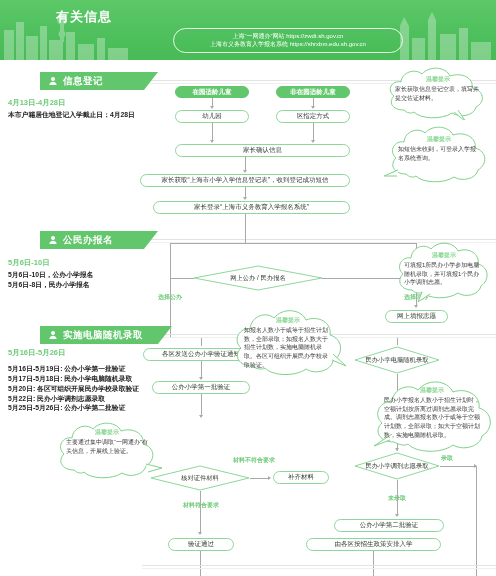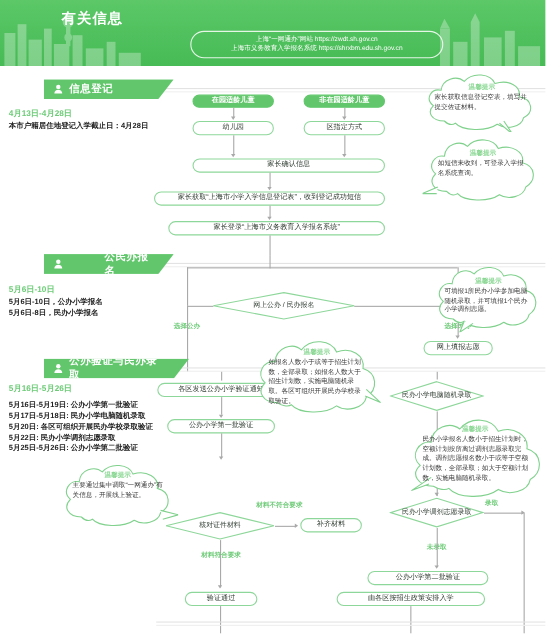--- a/index.html
+++ b/index.html
@@ -199,21 +199,21 @@
     <svg width="110" height="62" viewBox="0 0 110 62">
       <path d="M22 50 C10 50 5 41 12 34 C4 27 11 16 20 18 C21 7 34 3 41 9 C49 0 65 2 69 11 C81 7 93 14 91 24 C103 27 104 40 94 46 C92 55 78 58 70 53 C60 60 38 59 32 52 C29 54 25 53 22 50 Z" fill="#ffffff" stroke="#7fd18c" stroke-width="1"></path>
       <path d="M14 46 L0 52 L13 52" fill="#ffffff" stroke="#7fd18c" stroke-width="1"></path>
     </svg>
     <div class="ctitle" style="top:11px;">温馨提示</div>
     <div class="cbody" style="left:14px; top:21px; width:82px;">如短信未收到，可登录入学报名系统查询。</div>
   </div>
 
   <div class="secline" style="left:142px; top:239px; width:354px;"></div>
   <div class="secline2" style="left:142px; top:242px; width:354px;"></div>
-  <div class="sec" style="left:40px; top:231px; width:118px;gap:32px;">
+  <div class="sec" style="left:40px; top:231px; width:118px;">
     <span class="ico">
       <svg viewBox="0 0 10 10" width="10" height="10">
           <circle cx="5" cy="3" r="2" fill="#fff"></circle>
           <path d="M1.4 9c0-2 1.6-3.3 3.6-3.3S8.6 7 8.6 9z" fill="#fff"></path>
         </svg>
     </span>
     <span>公民办报名</span>
   </div>
   <div class="ldate" style="left:8px; top:258px;">5月6日-10日</div>
   <div class="ltext" style="left:8px; top:270px; width:132px;">5月6日-10日，公办小学报名
@@ -251,21 +251,21 @@
 
   <div class="secline" style="left:142px; top:334px; width:354px;"></div>
   <div class="secline2" style="left:142px; top:337px; width:354px;"></div>
   <div class="sec" style="left:40px; top:326px; width:132px;">
     <span class="ico">
       <svg viewBox="0 0 10 10" width="10" height="10">
           <circle cx="5" cy="3" r="2" fill="#fff"></circle>
           <path d="M1.4 9c0-2 1.6-3.3 3.6-3.3S8.6 7 8.6 9z" fill="#fff"></path>
         </svg>
     </span>
-    <span>公办验证与民办录取</span>
+    <span>实施电脑随机录取</span>
   </div>
   <div class="ldate" style="left:8px; top:348px;">5月16日-5月26日</div>
   <div class="ltext" style="left:8px; top:364px; width:140px;">5月16日-5月19日: 公办小学第一批验证
 5月17日-5月18日: 民办小学电脑随机录取
 5月20日: 各区可组织开展民办学校录取验证
 5月22日: 民办小学调剂志愿录取
 5月25日-5月26日: 公办小学第二批验证</div>
 
   <div class="node" style="left:143px; top:348px; width:116px; height:13px;">各区发送公办小学验证通知</div>
   <div class="node" style="left:152px; top:381px; width:98px; height:13px;">公办小学第一批验证</div>

